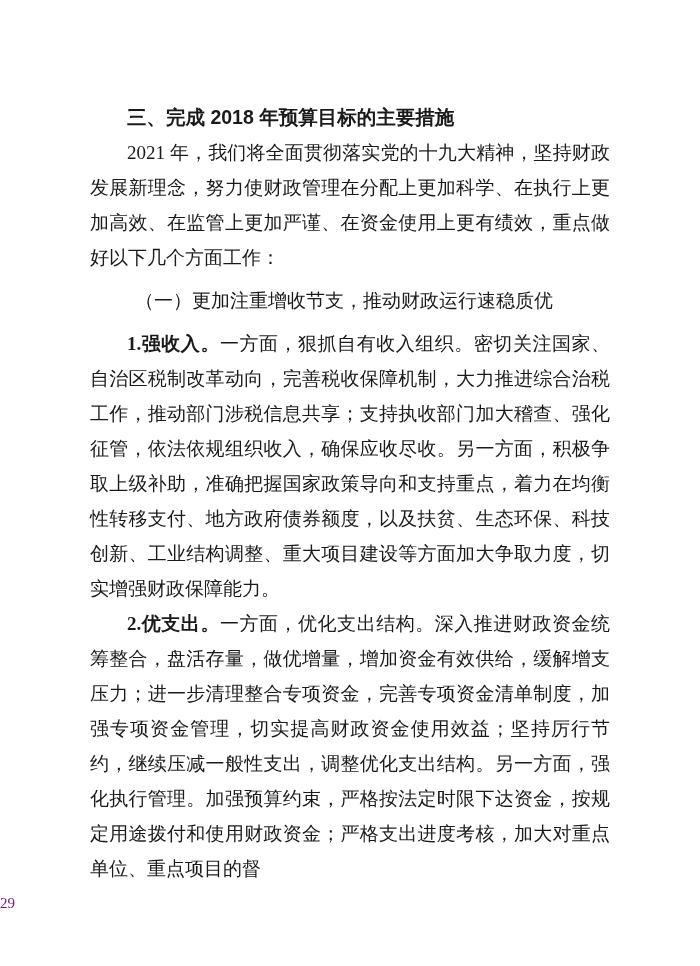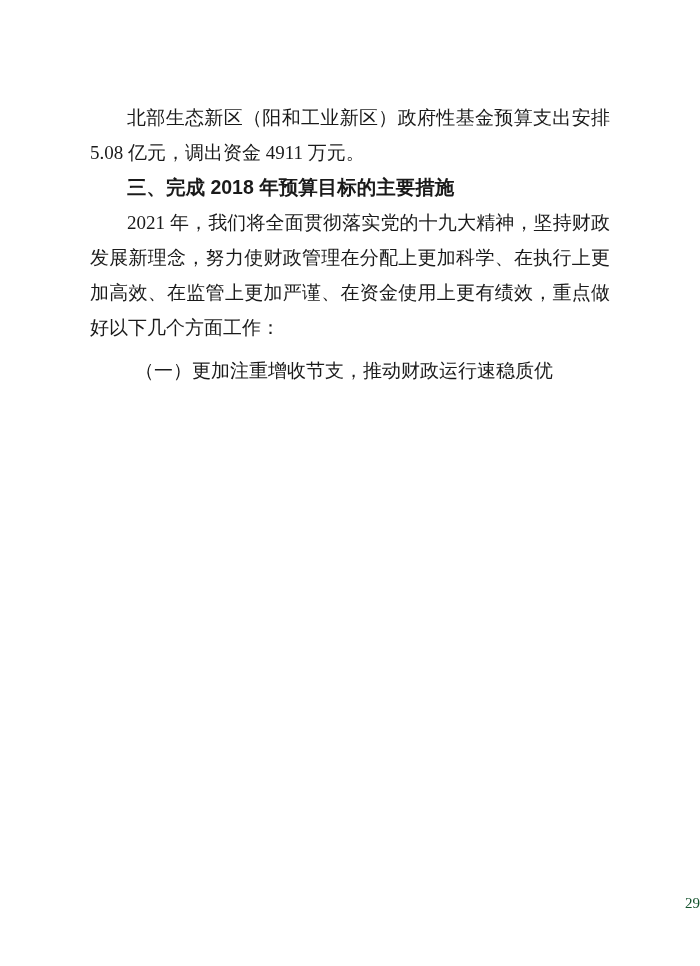--- a/index.html
+++ b/index.html
@@ -47,38 +47,39 @@
     font-size: 19px;
     line-height: 35px;
     font-weight: 500;
     text-align: left;
   }
   .page-number {
     position: absolute;
     top: 893px;
     left: 0;
     width: 100%;
-    text-align: right;
+    text-align: left;
     font-size: 15px;
     line-height: 20px;
-    color: #14532d;
+    color: #701a75;
   }
 </style>
 </head>
 <body>
 
 <div class="page">
   <main class="content">
 
-    <p class="para">北部生态新区（阳和工业新区）政府性基金预算支出安排 5.08 亿元，调出资金 4911 万元。</p>
 
     <h2 class="heading-1">三、完成 2018 年预算目标的主要措施</h2>
 
     <p class="para">2021 年，我们将全面贯彻落实党的十九大精神，坚持财政发展新理念，努力使财政管理在分配上更加科学、在执行上更加高效、在监管上更加严谨、在资金使用上更有绩效，重点做好以下几个方面工作：</p>
 
     <h3 class="heading-2">（一）更加注重增收节支，推动财政运行速稳质优</h3>
 
+    <p class="para"><span class="lead">1.强收入。</span><span>一方面，狠抓自有收入组织。密切关注国家、自治区税制改革动向，完善税收保障机制，大力推进综合治税工作，推动部门涉税信息共享；支持执收部门加大稽查、强化征管，依法依规组织收入，确保应收尽收。另一方面，积极争取上级补助，准确把握国家政策导向和支持重点，着力在均衡性转移支付、地方政府债券额度，以及扶贫、生态环保、科技创新、工业结构调整、重大项目建设等方面加大争取力度，切实增强财政保障能力。</span></p>
 
+    <p class="para"><span class="lead">2.优支出。</span><span>一方面，优化支出结构。深入推进财政资金统筹整合，盘活存量，做优增量，增加资金有效供给，缓解增支压力；进一步清理整合专项资金，完善专项资金清单制度，加强专项资金管理，切实提高财政资金使用效益；坚持厉行节约，继续压减一般性支出，调整优化支出结构。另一方面，强化执行管理。加强预算约束，严格按法定时限下达资金，按规定用途拨付和使用财政资金；严格支出进度考核，加大对重点单位、重点项目的督</span></p>
 
   </main>
 
   <footer class="page-number">29</footer>
 </div>
 
 </body></html>

